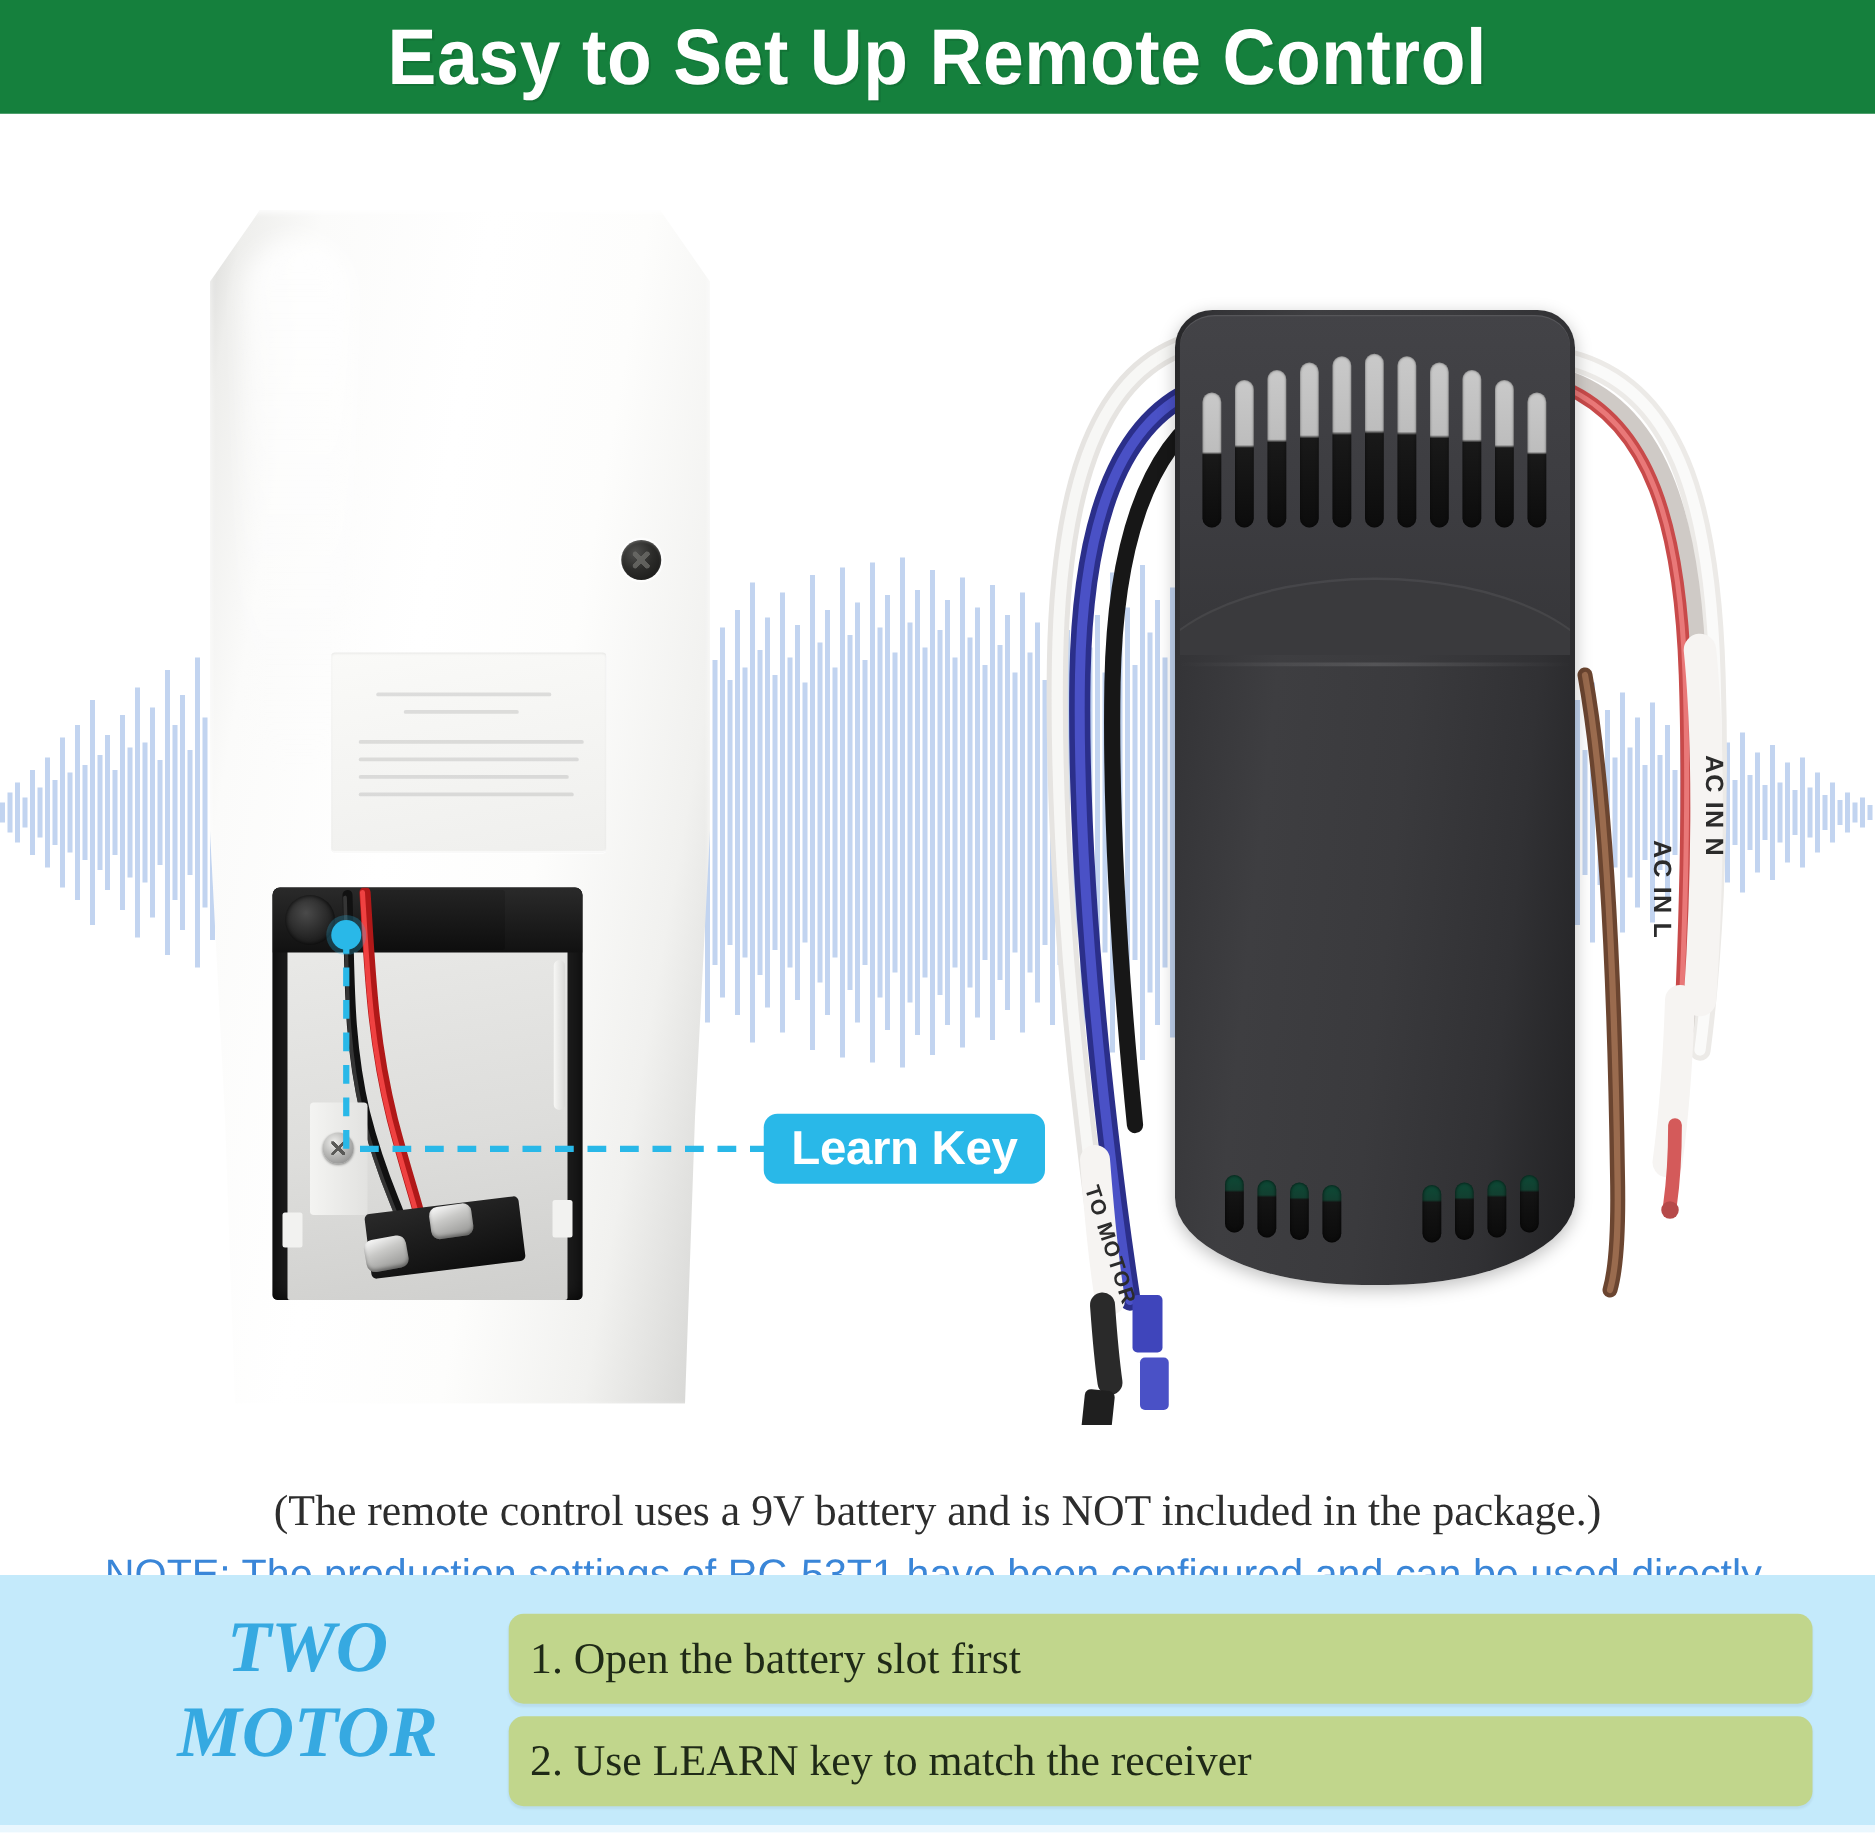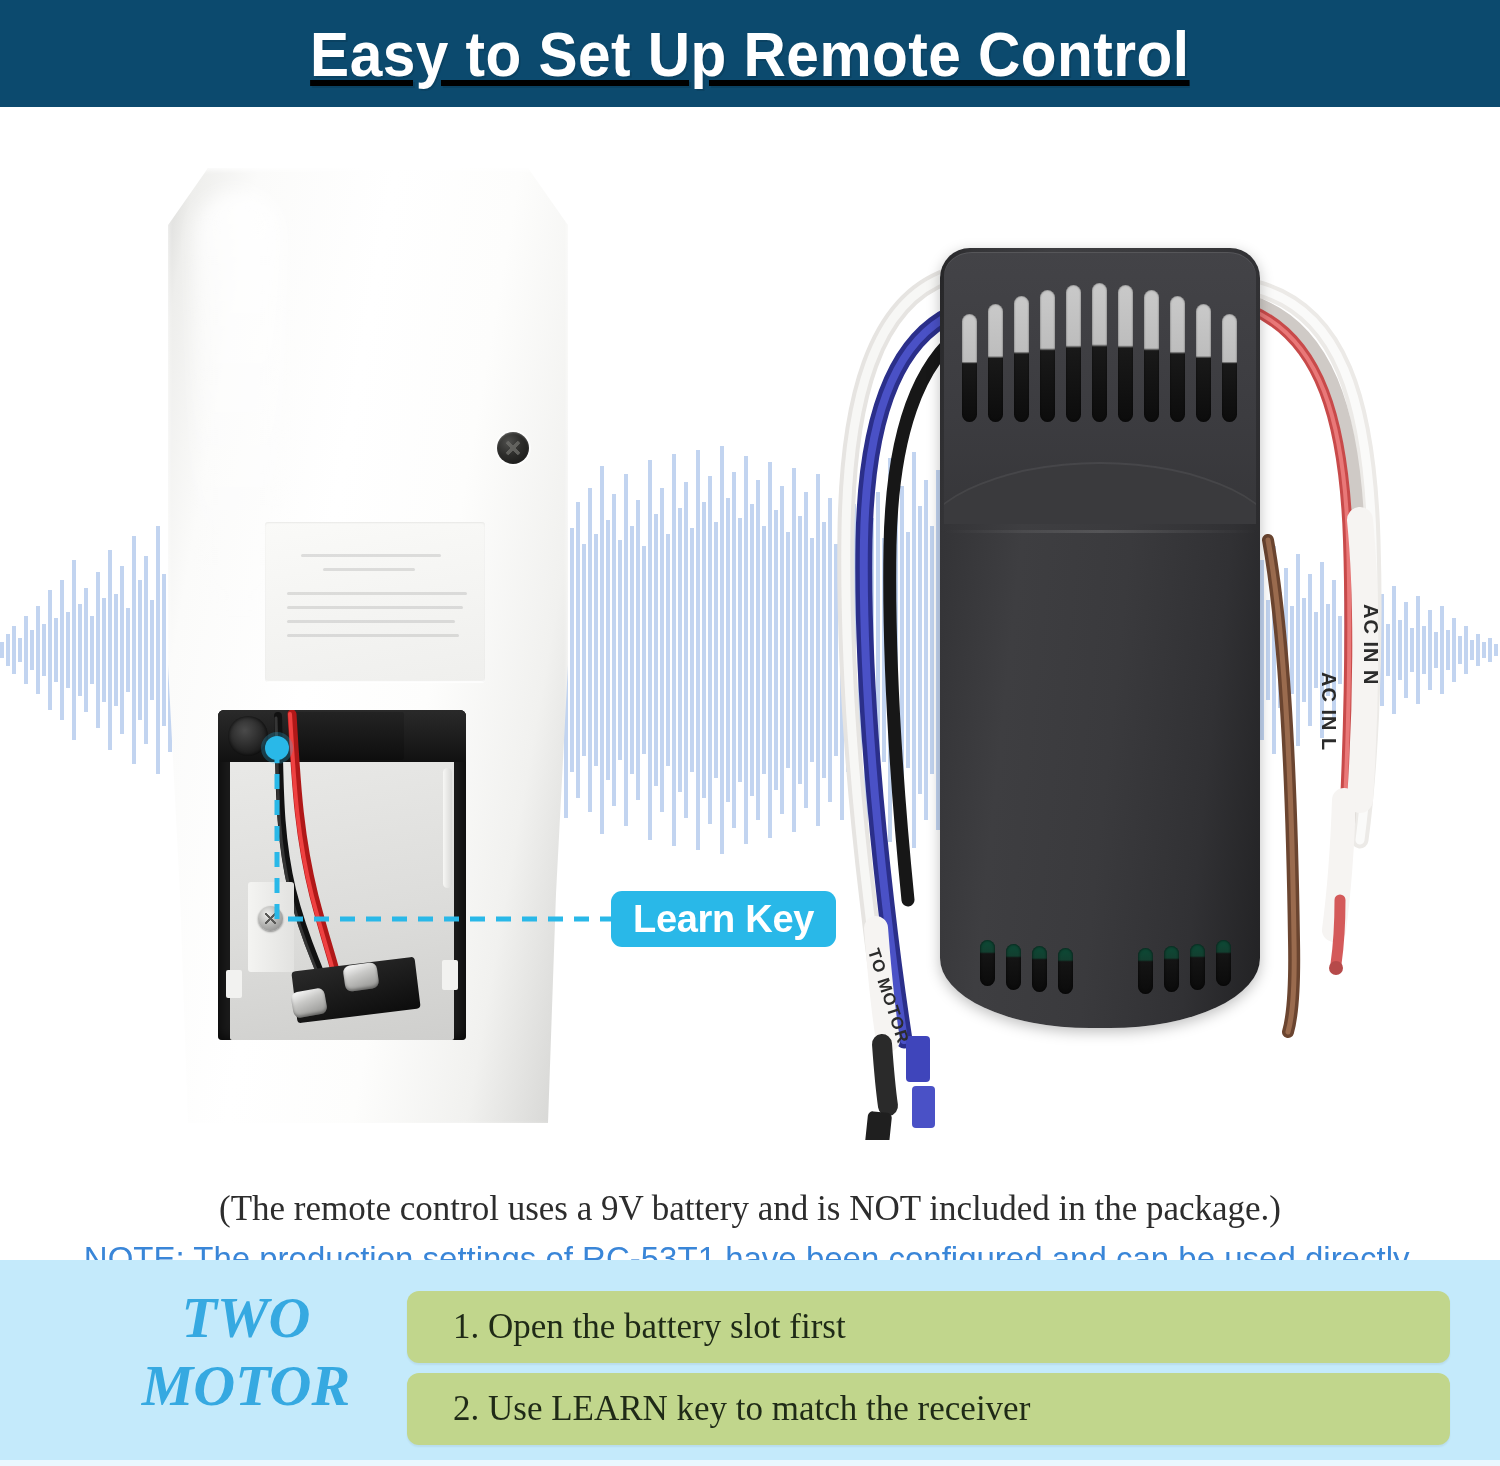--- a/index.html
+++ b/index.html
@@ -16,26 +16,25 @@
     height: 1466px;
     background: #ffffff;
     overflow: hidden;
   }
 
   
   .header-bar {
     position: absolute;
     left: 0; top: 0;
     width: 1500px;
-    height: 107px;
-    background: #0c4a6e;
+    height: 91px;
+    background: #15803d;
     display: flex;
     align-items: center;
     justify-content: center;
-    text-decoration: underline;
   }
   .header-title {
     font-family: "Liberation Sans", sans-serif;
     font-weight: bold;
     font-size: 63px;
     color: #ffffff;
     letter-spacing: 0.5px;
     transform: scaleX(0.93);
     white-space: nowrap;
     text-shadow: 2px 2px 0 rgba(0,0,0,0.10);
@@ -390,21 +389,21 @@
     height: 72px;
     background: #c1d68c;
     border-radius: 12px;
     display: flex;
     align-items: center;
     box-shadow: 0 2px 2px rgba(0,0,0,0.06);
   }
   .step-row.row1 { top: 31px; }
   .step-row.row2 { top: 113px; }
   .step-row span {
-    margin-left: 46px;
+    margin-left: 17px;
     font-family: "Liberation Serif", serif;
     font-size: 35px;
     color: #1f2a17;
     white-space: nowrap;
   }
 </style>
 </head>
 <body>
 
 <div class="page">

